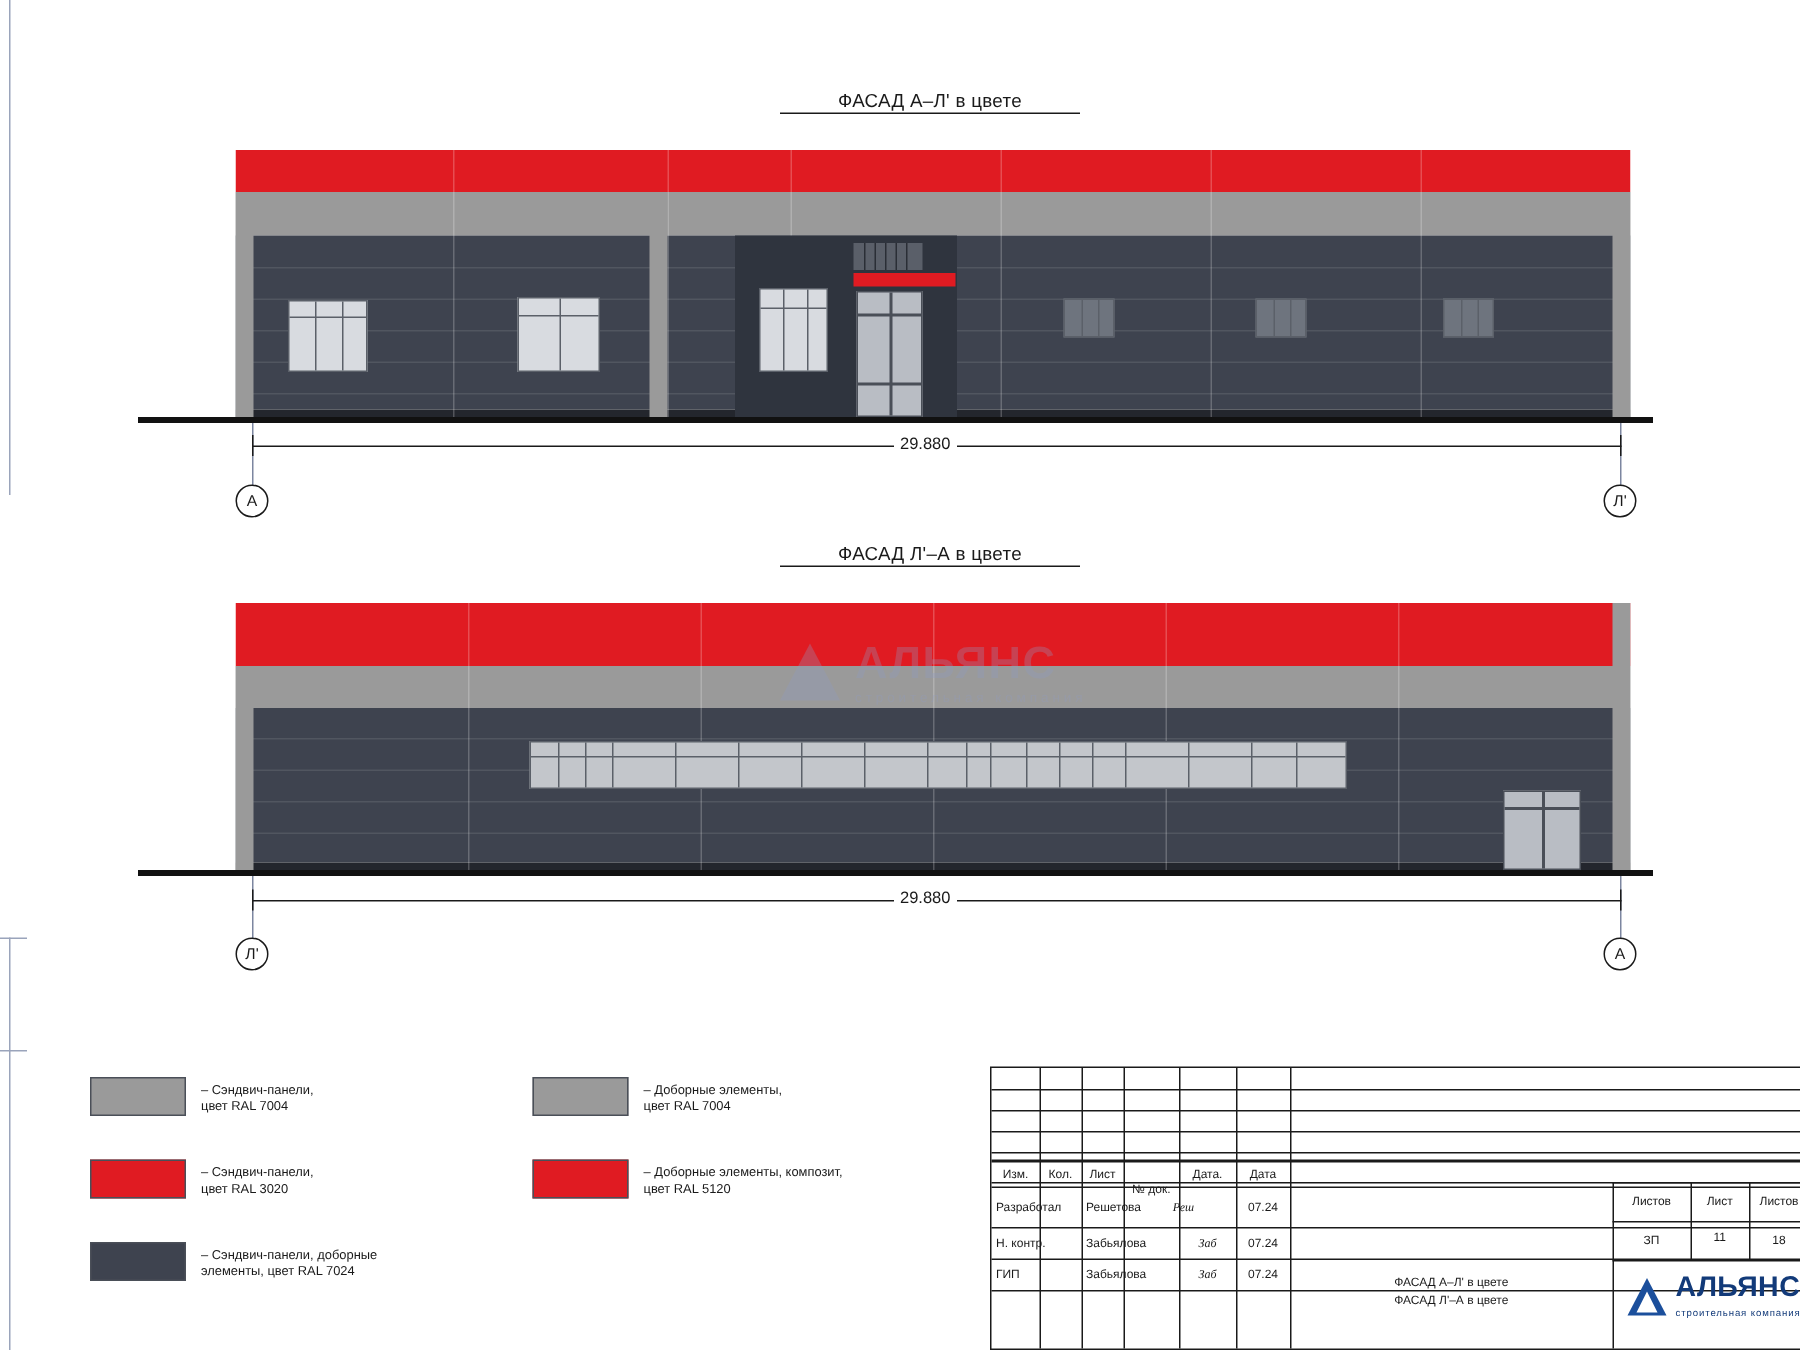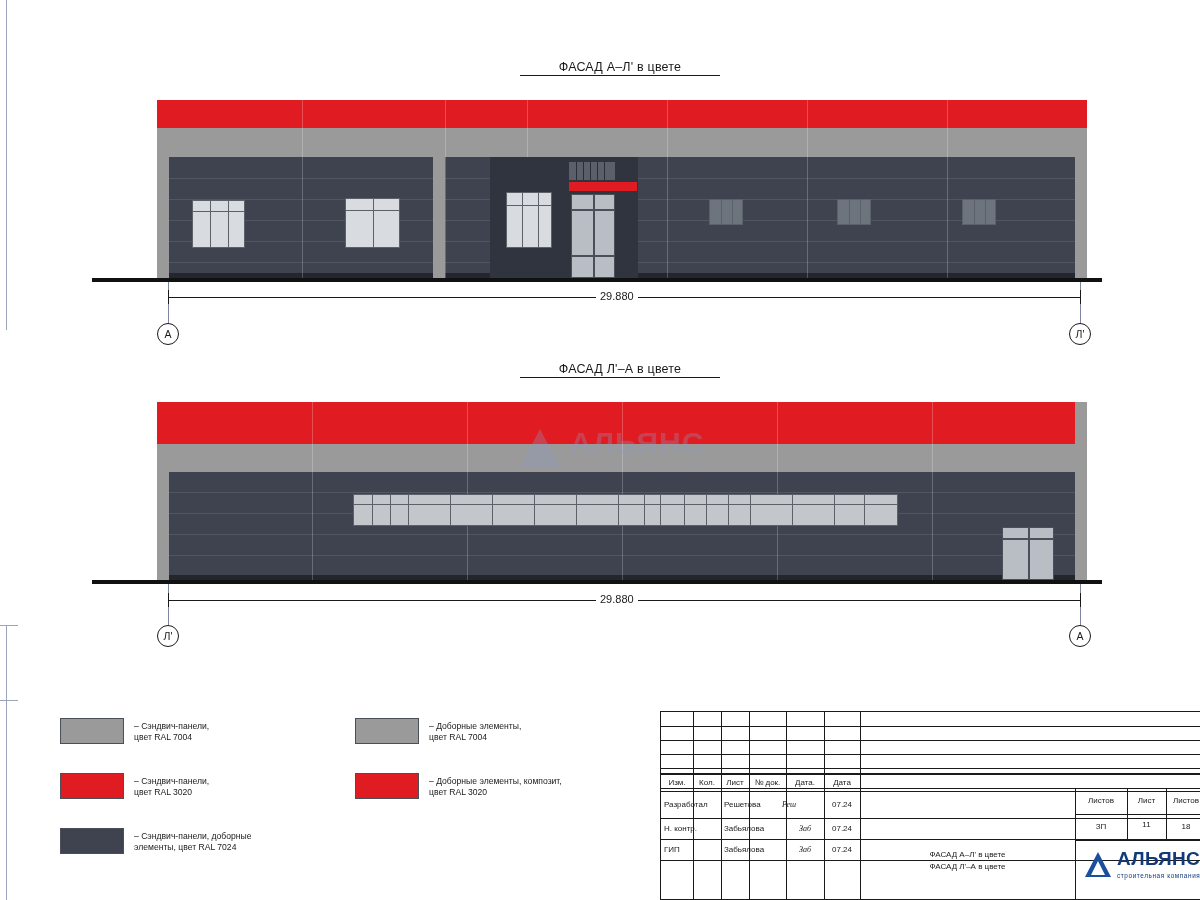--- a/index.html
+++ b/index.html
@@ -342,21 +342,21 @@
     </div>
 
     <div class="legend-row" style="left:355px; top:718px;">
       <div class="swatch" style="background:#9a9a9a;"></div>
       <div class="legend-text">– Доборные элементы,
 цвет RAL 7004</div>
     </div>
     <div class="legend-row" style="left:355px; top:773px;">
       <div class="swatch" style="background:#e01b22;"></div>
       <div class="legend-text">– Доборные элементы, композит,
-цвет RAL 3020</div>
+цвет RAL 5120</div>
     </div>
   </div>
 
   <div class="stamp" style="left:660px; top:711px; width:545px; height:189px;">
 
     <div class="v" style="left:32px;"></div>
     <div class="v" style="left:60px;"></div>
     <div class="v" style="left:88px;"></div>
     <div class="v" style="left:125px;"></div>
     <div class="v" style="left:163px;"></div>
@@ -366,21 +366,21 @@
     <div class="h" style="top:28px;"></div>
     <div class="h" style="top:42px;"></div>
     <div class="h" style="top:56px;"></div>
     <div class="h" style="top:62px;"></div>
     <div class="h" style="top:76px;"></div>
 
     <div class="h" style="top:61px;"></div>
     <div class="cell" style="left:0; top:62px; width:32px; height:17px;">Изм.</div>
     <div class="cell" style="left:32px; top:62px; width:28px; height:17px;">Кол.</div>
     <div class="cell" style="left:60px; top:62px; width:28px; height:17px;">Лист</div>
-    <div class="cell" style="left:88px; top:62px; width:37px; height:17px;">№ док.</div>
+    <div class="cell" style="left:88px; top:72px; width:37px; height:17px;">№ док.</div>
     <div class="cell" style="left:125px; top:62px; width:38px; height:17px;">Дата.</div>
     <div class="cell" style="left:163px; top:62px; width:36px; height:17px;">Дата</div>
     <div class="h" style="top:79px;"></div>
 
     <div class="cell left" style="left:0; top:79px; width:60px; height:27px;">Разработал</div>
     <div class="cell left" style="left:60px; top:79px; width:65px; height:27px;">Решетова</div>
     <div class="cell sig" style="left:109px; top:79px; width:38px; height:27px;">Реш</div>
     <div class="cell" style="left:163px; top:79px; width:36px; height:27px;">07.24</div>
     <div class="h" style="top:106px;"></div>
 

